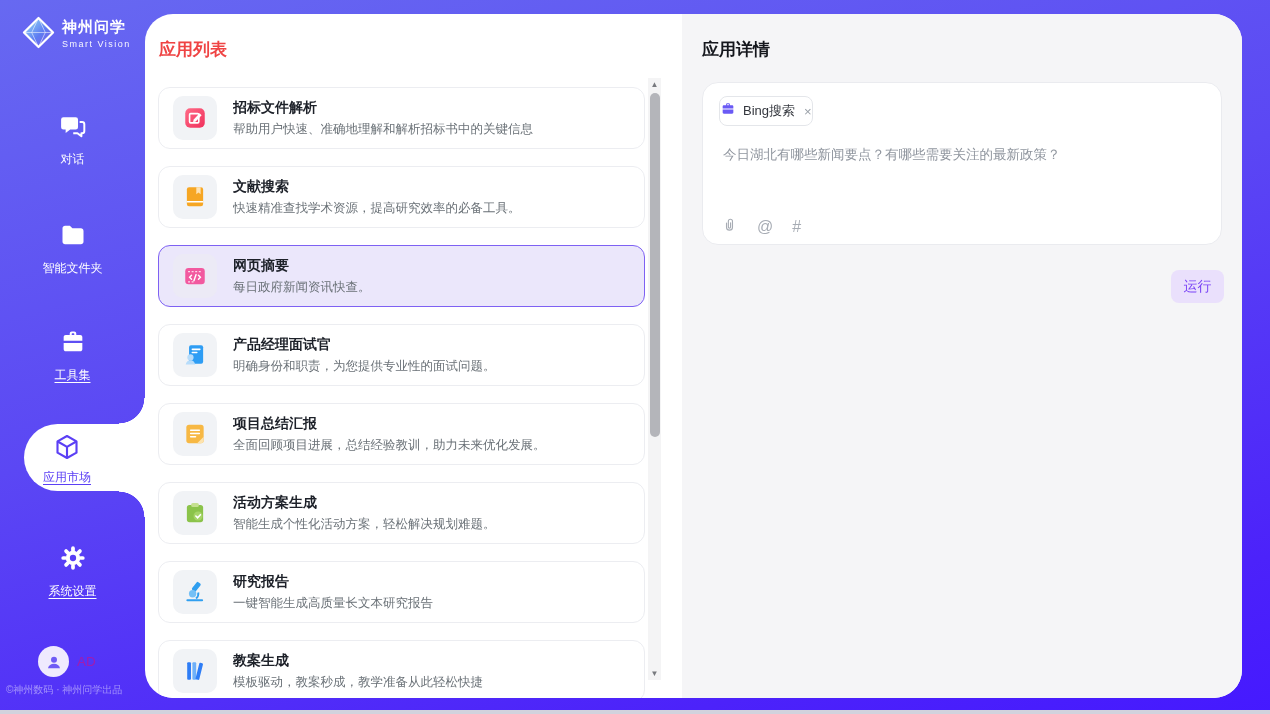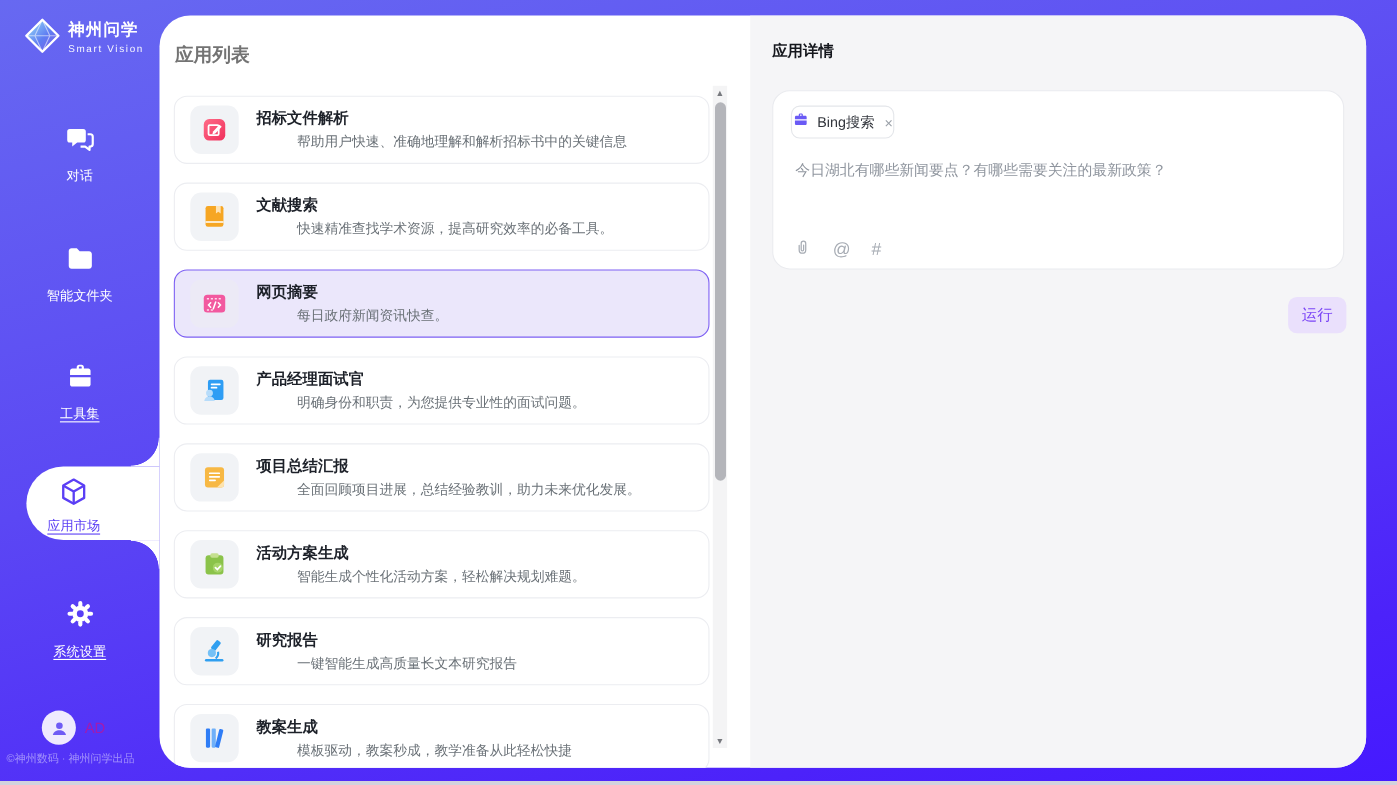--- a/index.html
+++ b/index.html
@@ -30,41 +30,41 @@
   .nav-active .inner { position:absolute; left:0; top:8px; width:86px; display:flex; flex-direction:column; align-items:center; gap:3px; color:#5b3ff5; }
   .nav-active .nav-label { text-decoration:underline; text-underline-offset:3px; }
 
   .user-row { position:absolute; left:38px; top:646px; display:flex; align-items:center; cursor:pointer; }
   .avatar { width:31px; height:31px; border-radius:50%; background:#efeafe; display:flex; align-items:center; justify-content:center; }
   .user-name { margin-left:8px; color:#a21caf; font-size:13.5px; }
   .side-footer { position:absolute; left:6px; top:683px; width:139px; color:rgba(255,255,255,.45); font-size:10px; white-space:nowrap; }
 
   
   .panel { position:absolute; left:145px; top:14px; width:1097px; height:684px; background:#fff; border-radius:28px; overflow:hidden; z-index:4; }
-  .list-title { position:absolute; left:14px; top:24px; font-size:17px; font-weight:700; color:#737373; }
+  .list-title { position:absolute; left:14px; top:24px; font-size:17px; font-weight:700; color:#ef4444; }
 
   .cards { position:absolute; left:13px; top:73px; width:487px; }
   .card { display:flex; align-items:center; height:62px; padding:17px 14px; margin-bottom:17px;
     background:#fff; border:1px solid #ecedf1; border-radius:12px; cursor:pointer; }
   .card.selected { background:#ebe7fb; border:1.5px solid #7e61f3; }
   .app-icon-box { flex:none; width:44px; height:44px; border-radius:10px; background:#f1f3f6; display:flex; align-items:center; justify-content:center; margin-right:16px; }
   .card.selected .app-icon-box { background:#eceaf6; }
   .card-text { display:flex; flex-direction:column; gap:4px; overflow:hidden; }
   .card-title { font-size:14px; font-weight:700; color:#1d2129; white-space:nowrap; }
-  .card-desc { font-size:12.5px; color:#6a7177; white-space:nowrap;margin-left:37px; }
+  .card-desc { font-size:12.5px; color:#6a7177; white-space:nowrap; }
 
   
   .sb-track { position:absolute; left:503px; top:64px; width:13px; height:602px; background:#f4f4f5; }
   .sb-arrow { position:absolute; left:0; width:13px; height:13px; color:#77797e; font-size:8px; text-align:center; line-height:13px; cursor:pointer; }
   .sb-up { top:0; } .sb-down { bottom:0; }
   .sb-thumb { position:absolute; left:1.5px; top:15px; width:10px; height:344px; background:#b4b5ba; border-radius:5px; cursor:pointer; }
 
   
   .detail { position:absolute; left:537px; top:0; width:560px; height:684px; background:#f5f5f7; }
-  .detail-title { position:absolute; left:20px; top:24px; font-size:14px; font-weight:700; color:#15171d; }
+  .detail-title { position:absolute; left:20px; top:24px; font-size:17px; font-weight:700; color:#15171d; }
   .composer { position:absolute; left:20px; top:68px; width:520px; height:163px; background:#fff; border:1px solid #eaebef; border-radius:16px; }
   .tool-tag { position:absolute; left:16px; top:13px; height:30px; display:inline-flex; align-items:center; gap:7px; padding:0 0;
     border:1px solid #e4e6ea; border-radius:8px; background:#fff; cursor:pointer; }
   .tool-tag-label { font-size:13px; color:#33363d; }
   .tool-tag-close { font-size:13px; color:#9aa0a8; margin-left:2px; cursor:pointer; }
   .query-text { position:absolute; left:20px; top:63px; width:480px; font-size:13.5px; color:#8f959e; }
   .composer-icons { position:absolute; left:18px; top:132px; display:flex; align-items:center; gap:19px; color:#a7acb4; }
   .glyph-icon { font-size:16px; cursor:pointer; line-height:20px; }
   .run-btn { position:absolute; right:18px; top:256px; width:53px; height:33px; border-radius:8px; background:#eae0fc;
     color:#7b45f6; font-size:14px; display:flex; align-items:center; justify-content:center; cursor:pointer; }

